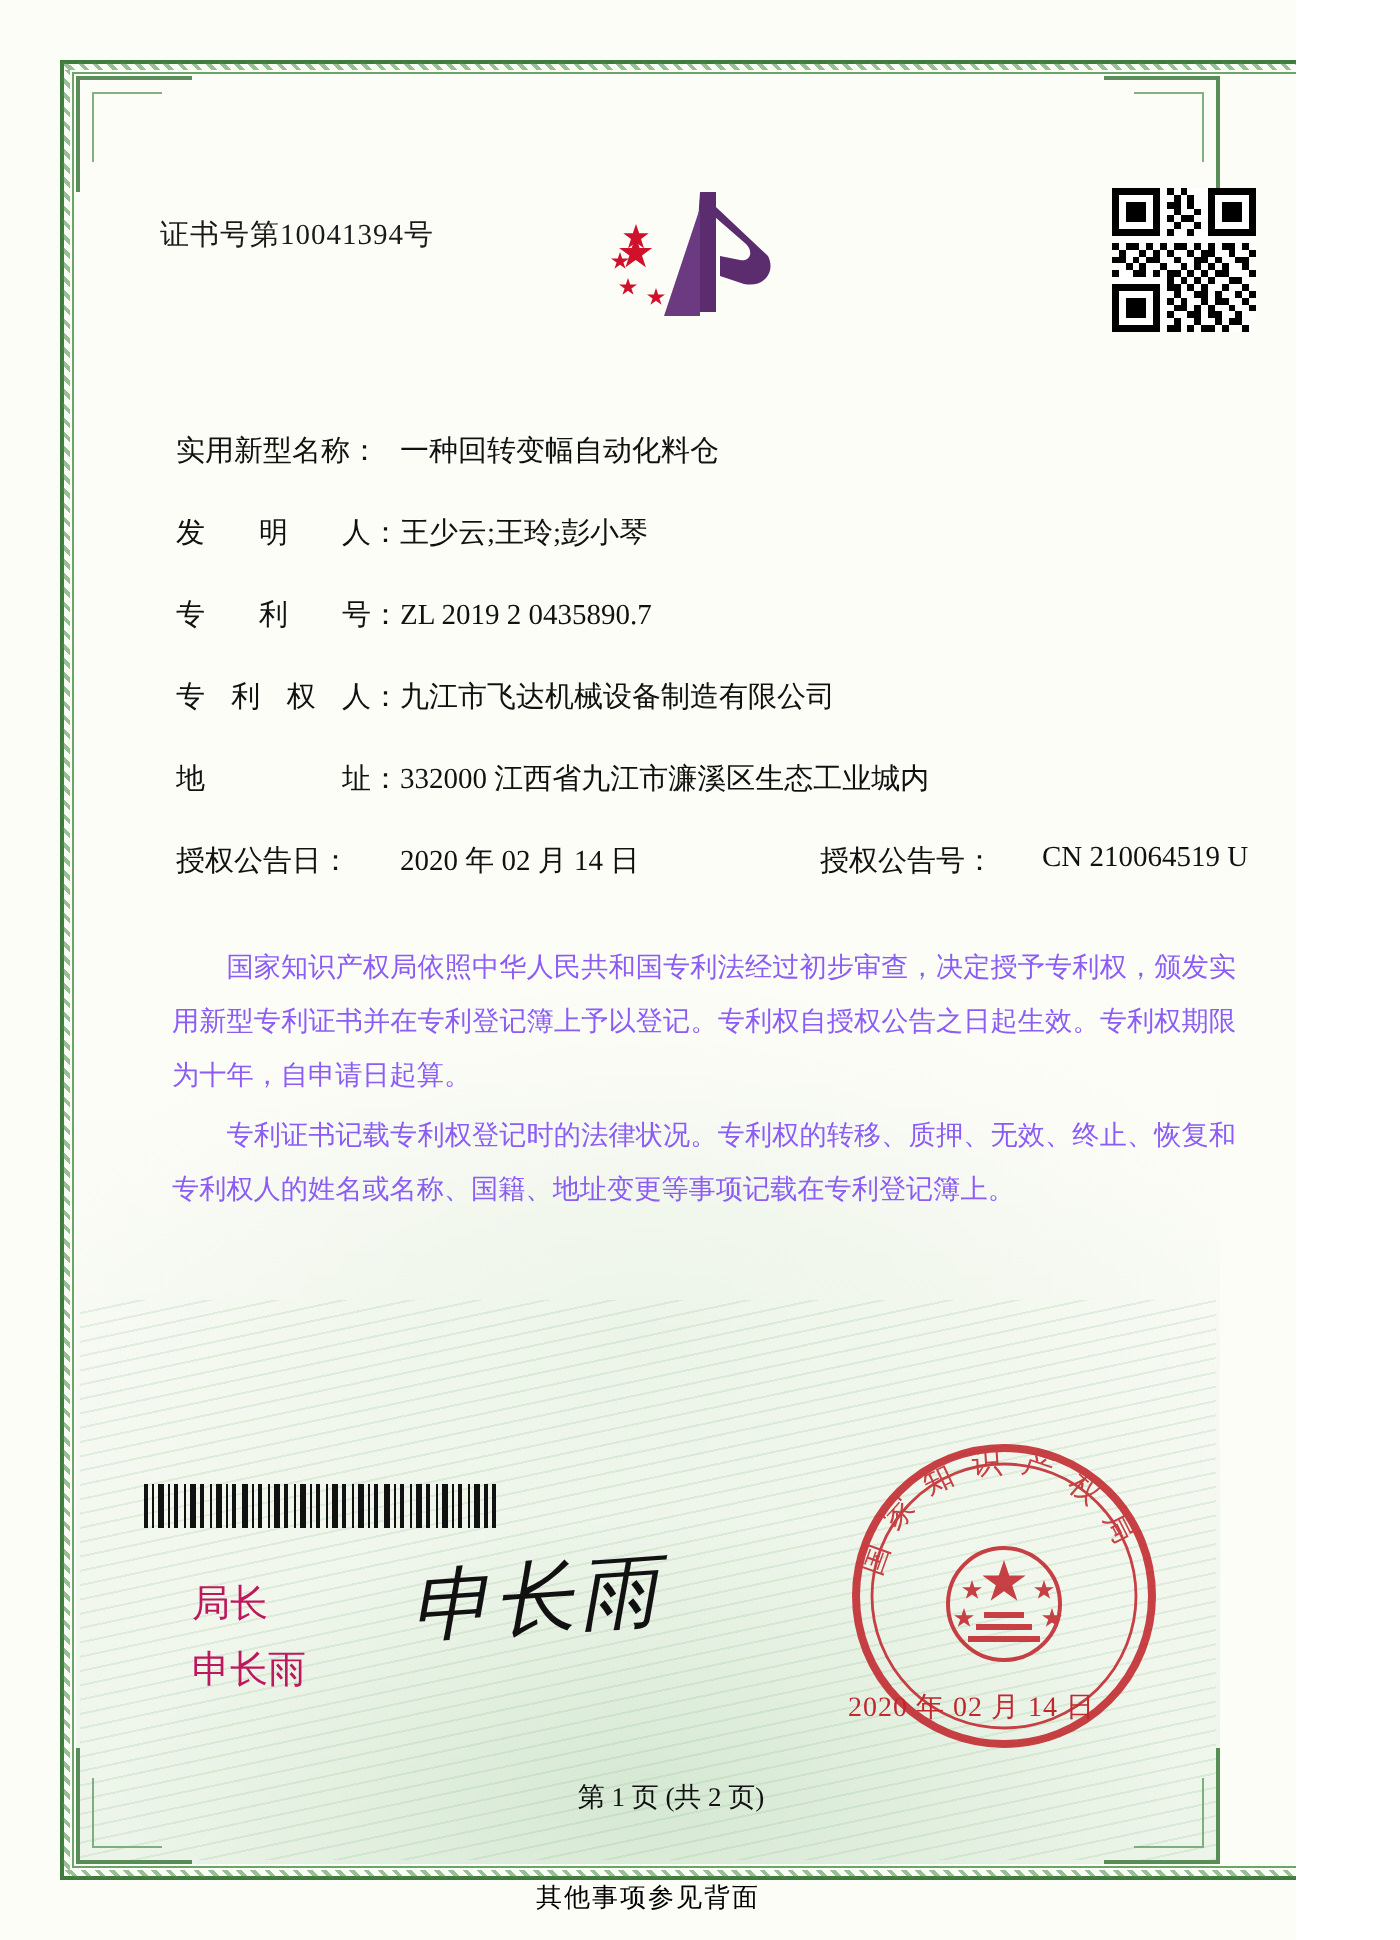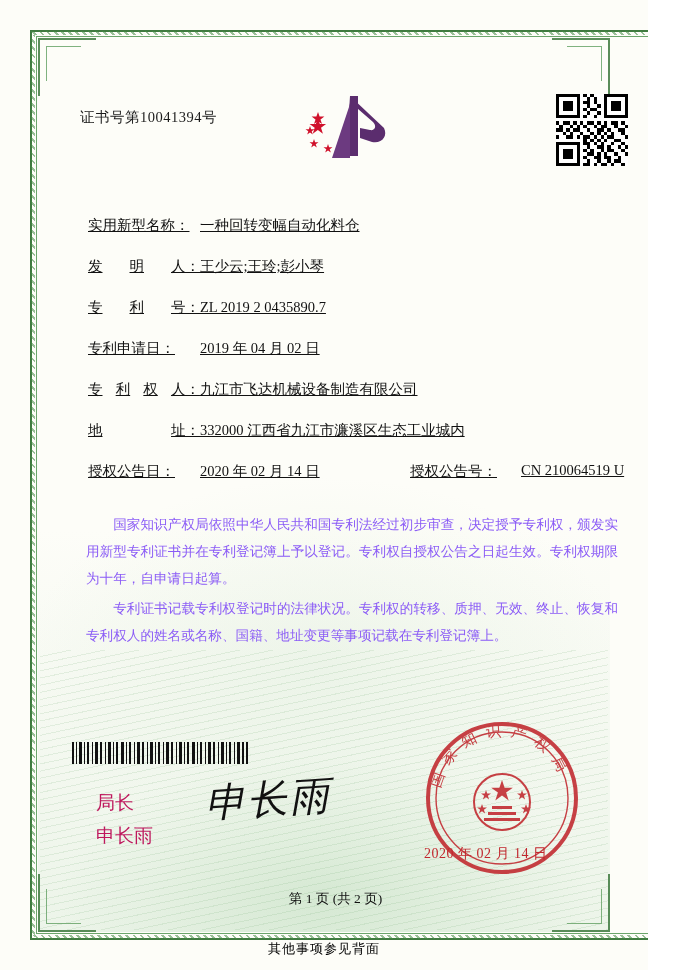--- a/index.html
+++ b/index.html
@@ -152,23 +152,22 @@
     font-family: "DejaVu Serif", "Liberation Serif", serif;
   }
 
   .fields {
     margin: 46px 0 0 28px;
     font-size: 14.5px;
     color: #111;
   }
   .field-row {
     display: flex;
-    align-items: center;
+    align-items: flex-end;
     margin-bottom: 22px;
-    text-decoration: underline;
   }
   .field-label {
     width: 112px;
     flex: 0 0 112px;
     letter-spacing: 0px;
     white-space: nowrap;
   }
   .field-label.spread {
     display: flex;
     justify-content: space-between;
@@ -439,24 +438,20 @@
 
       <div class="field-row">
         <div class="field-label spread">
           <span>专</span>
           <span>利</span>
           <span>号：</span>
         </div>
         <div class="field-value">ZL 2019 2 0435890.7</div>
       </div>
 
-      <div class="field-row">
-        <div class="field-label">专利申请日：</div>
-        <div class="field-value">2019 年 04 月 02 日</div>
-      </div>
 
       <div class="field-row">
         <div class="field-label spread">
           <span>专</span>
           <span>利</span>
           <span>权</span>
           <span>人：</span>
         </div>
         <div class="field-value">九江市飞达机械设备制造有限公司</div>
       </div>

